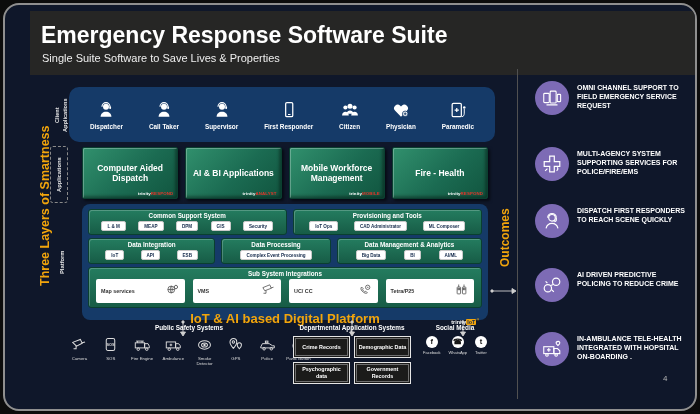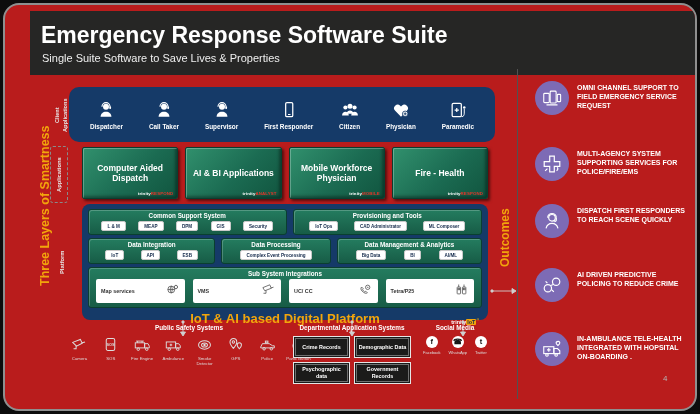--- a/index.html
+++ b/index.html
@@ -1,17 +1,17 @@
 <!DOCTYPE html>
 <html><head>
 <meta charset="utf-8">
 <style>
   html,body{margin:0;padding:0;background:#000;}
   .stage{position:relative;width:700px;height:414px;background:#0c0c0c;font-family:"Liberation Sans",sans-serif;overflow:hidden}
-  .frame{position:absolute;left:3px;top:3px;width:690px;height:404px;border:2px solid #8f8f8f;border-radius:16px;background:#b91c1c;overflow:hidden}
+  .frame{position:absolute;left:3px;top:3px;width:690px;height:404px;border:2px solid #8f8f8f;border-radius:16px;background:#0f172a;overflow:hidden}
   .header-band{position:absolute;left:25px;top:6px;width:665px;height:64px;background:#262625}
   .title{position:absolute;left:36px;top:17px;font-size:23px;font-weight:bold;color:#fff}
   .subtitle{position:absolute;left:37px;top:47px;font-size:11px;color:#efefef}
 
   .v-label{writing-mode:vertical-rl;transform:rotate(180deg);text-align:center;display:flex;align-items:center;justify-content:center}
   .three-layers{position:absolute;left:31px;top:88px;height:226px;width:17px;color:#F2A50C;font-weight:bold;font-size:12.5px}
   .rail-client{position:absolute;left:49px;top:85px;height:50px;width:15px;color:#e8e8e8;font-size:5.6px;font-weight:bold;line-height:1.35}
   .rail-apps-box{position:absolute;left:45px;top:141px;width:18px;height:57px;border:1px dashed #8a8a8a;border-radius:3px;display:flex;align-items:center;justify-content:center;box-sizing:border-box}
   .rail-apps{height:52px;width:10px;color:#e8e8e8;font-size:5.8px;font-weight:bold}
   .rail-platform{position:absolute;left:51px;top:203px;height:108px;width:12px;color:#e8e8e8;font-size:5.8px;font-weight:bold}
@@ -151,21 +151,21 @@
     <div class="apps-row">
       <div class="app-box">
         <span>Computer Aided Dispatch</span>
         <span class="app-brand"><span>trinity</span><span class="suffix">RESPOND</span></span>
       </div>
       <div class="app-box">
         <span>AI &amp; BI Applications</span>
         <span class="app-brand"><span>trinity</span><span class="suffix">ANALYST</span></span>
       </div>
       <div class="app-box">
-        <span>Mobile Workforce Physician</span>
+        <span>Mobile Workforce Management</span>
         <span class="app-brand"><span>trinity</span><span class="suffix">MOBILE</span></span>
       </div>
       <div class="app-box">
         <span>Fire - Health</span>
         <span class="app-brand"><span>trinity</span><span class="suffix">RESPOND</span></span>
       </div>
     </div>
 
     <div class="platform-box">
       <div class="p-row">

